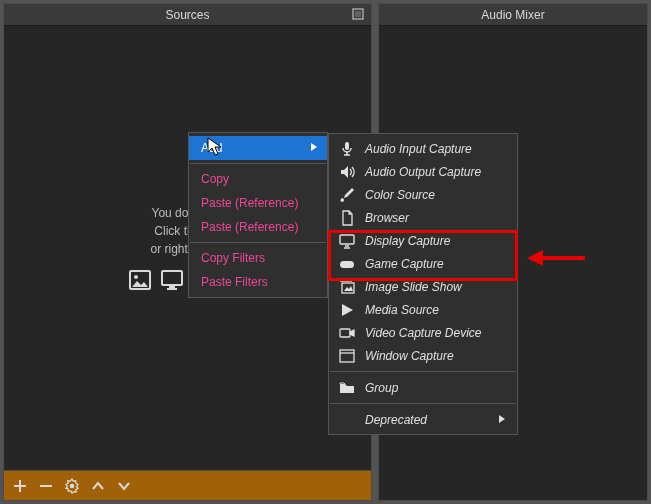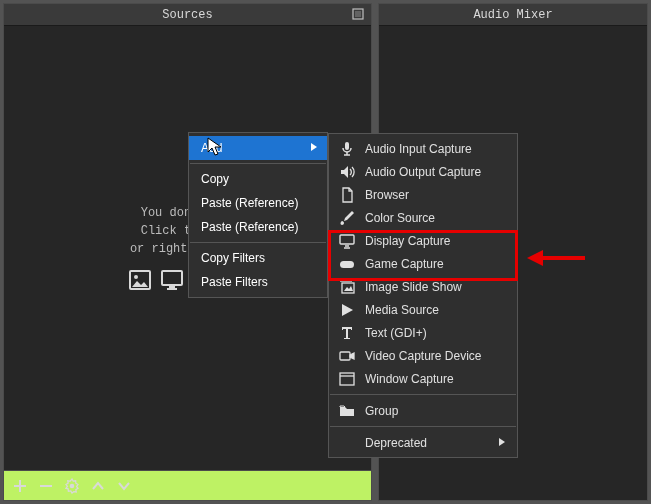--- a/index.html
+++ b/index.html
@@ -10,23 +10,22 @@
     font-family: "Segoe UI", Tahoma, sans-serif;
     font-size: 12px;
     color: #d9d9d9;
     overflow: hidden;
     position: relative;
   }
 
   
   .panel {
     position: absolute;
-    background: #bef264;
+    background: #a16207;
     border: 1px solid #4b4b4b;
-    font-family: Liberation Mono, monospace;
   }
   .sources-panel {
     left: 3px; top: 3px;
     width: 369px; height: 498px;
   }
   .right-panel {
     left: 378px; top: 3px;
     width: 270px; height: 498px;
   }
 
@@ -107,21 +106,21 @@
   }
   .ctx-item {
     height: 24px;
     line-height: 24px;
     padding: 0 12px;
     font-size: 12px;
     color: #e0e0e0;
     position: relative;
     white-space: nowrap;
   }
-  .ctx-item.disabled { color: #ffffff; }
+  .ctx-item.disabled { color: #ec4899; }
   .ctx-item.highlight {
     background: #1e74d2;
     color: #ffffff;
   }
   .ctx-item .arrow {
     position: absolute;
     right: 8px; top: 6px;
   }
   .ctx-sep {
     height: 1px;
@@ -132,20 +131,21 @@
   
   .sub-menu {
     position: absolute;
     left: 328px;
     top: 133px;
     width: 190px;
     background: #2f2f2f;
     border: 1px solid #555;
     padding: 3px 0;
     z-index: 50;
+    font-style: italic;
   }
   .sub-item {
     height: 23px;
     display: flex;
     align-items: center;
     padding: 0 12px 0 10px;
     font-size: 12px;
     color: #e0e0e0;
     gap: 10px;
     white-space: nowrap;
@@ -325,35 +325,35 @@
     <span class="mi-icon">
       <svg viewBox="0 0 16 16" width="16" height="16" fill="currentColor">
           <path d="M2 6h3l4-4v12l-4-4H2z"></path>
           <path d="M11 5a4 4 0 010 6M13 3a7 7 0 010 10" fill="none" stroke="currentColor" stroke-width="1.3"></path>
         </svg>
     </span>
     <span>Audio Output Capture</span>
   </div>
   <div class="sub-item">
     <span class="mi-icon">
+      <svg viewBox="0 0 16 16" width="16" height="16" fill="currentColor">
+          <path d="M13 1l2 2-7 7-3 1 1-3z"></path>
+          <path d="M3 11c-2 1-2 4 0 4 1 0 2-1 2-2s-1-2-2-2z"></path>
+        </svg>
+    </span>
+    <span>Color Source</span>
+  </div>
+  <div class="sub-item">
+    <span class="mi-icon">
       <svg viewBox="0 0 16 16" width="16" height="16" fill="none" stroke="currentColor" stroke-width="1.3">
           <path d="M4 1h6l3 3v11H4z"></path>
           <path d="M10 1v3h3"></path>
         </svg>
     </span>
     <span>Browser</span>
-  </div>
-  <div class="sub-item">
-    <span class="mi-icon">
-      <svg viewBox="0 0 16 16" width="16" height="16" fill="currentColor">
-          <path d="M13 1l2 2-7 7-3 1 1-3z"></path>
-          <path d="M3 11c-2 1-2 4 0 4 1 0 2-1 2-2s-1-2-2-2z"></path>
-        </svg>
-    </span>
-    <span>Color Source</span>
   </div>
   <div class="sub-item">
     <span class="mi-icon">
       <svg viewBox="0 0 16 16" width="16" height="16" fill="none" stroke="currentColor" stroke-width="1.4">
           <rect x="1" y="2" width="14" height="9" rx="1"></rect>
           <path d="M6 13h4M5 15h6" stroke-width="1.4"></path>
         </svg>
     </span>
     <span>Display Capture</span>
   </div>
@@ -375,28 +375,20 @@
     </span>
     <span>Image Slide Show</span>
   </div>
   <div class="sub-item">
     <span class="mi-icon">
       <svg viewBox="0 0 16 16" width="16" height="16" fill="currentColor">
           <path d="M3 2l11 6-11 6z"></path>
         </svg>
     </span>
     <span>Media Source</span>
-  </div>
-  <div class="sub-item">
-    <span class="mi-icon">
-      <svg viewBox="0 0 16 16" width="16" height="16" fill="currentColor">
-          <path d="M3 2h10v3h-1V4H9v9h2v1H5v-1h2V4H4v1H3z"></path>
-        </svg>
-    </span>
-    <span>Text (GDI+)</span>
   </div>
   <div class="sub-item">
     <span class="mi-icon">
       <svg viewBox="0 0 16 16" width="16" height="16" fill="none" stroke="currentColor" stroke-width="1.3">
           <rect x="1" y="4" width="10" height="8" rx="1"></rect>
           <path d="M11 7l4-2v6l-4-2z" fill="currentColor"></path>
         </svg>
     </span>
     <span>Video Capture Device</span>
   </div>

